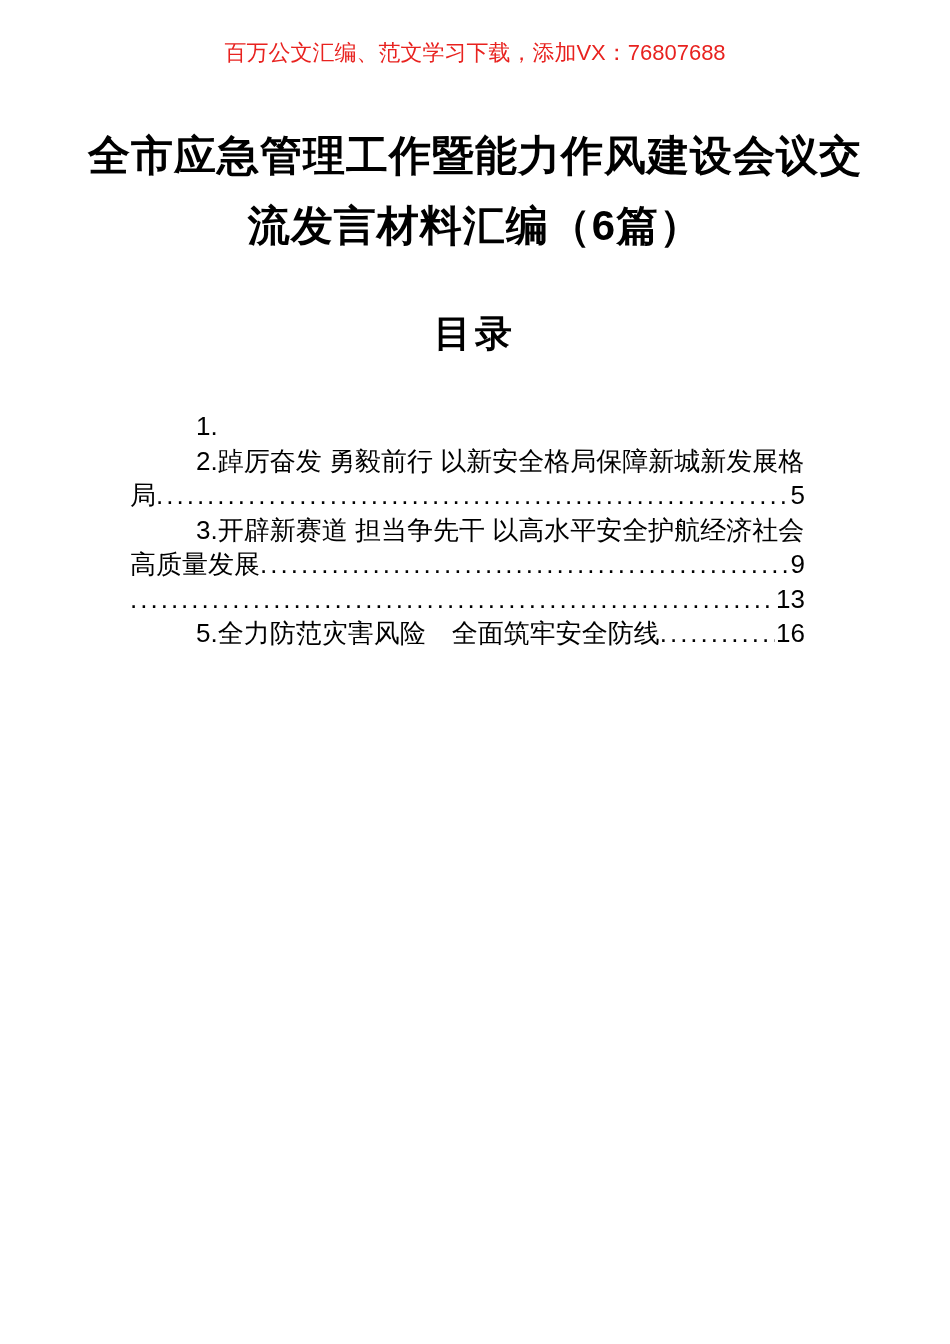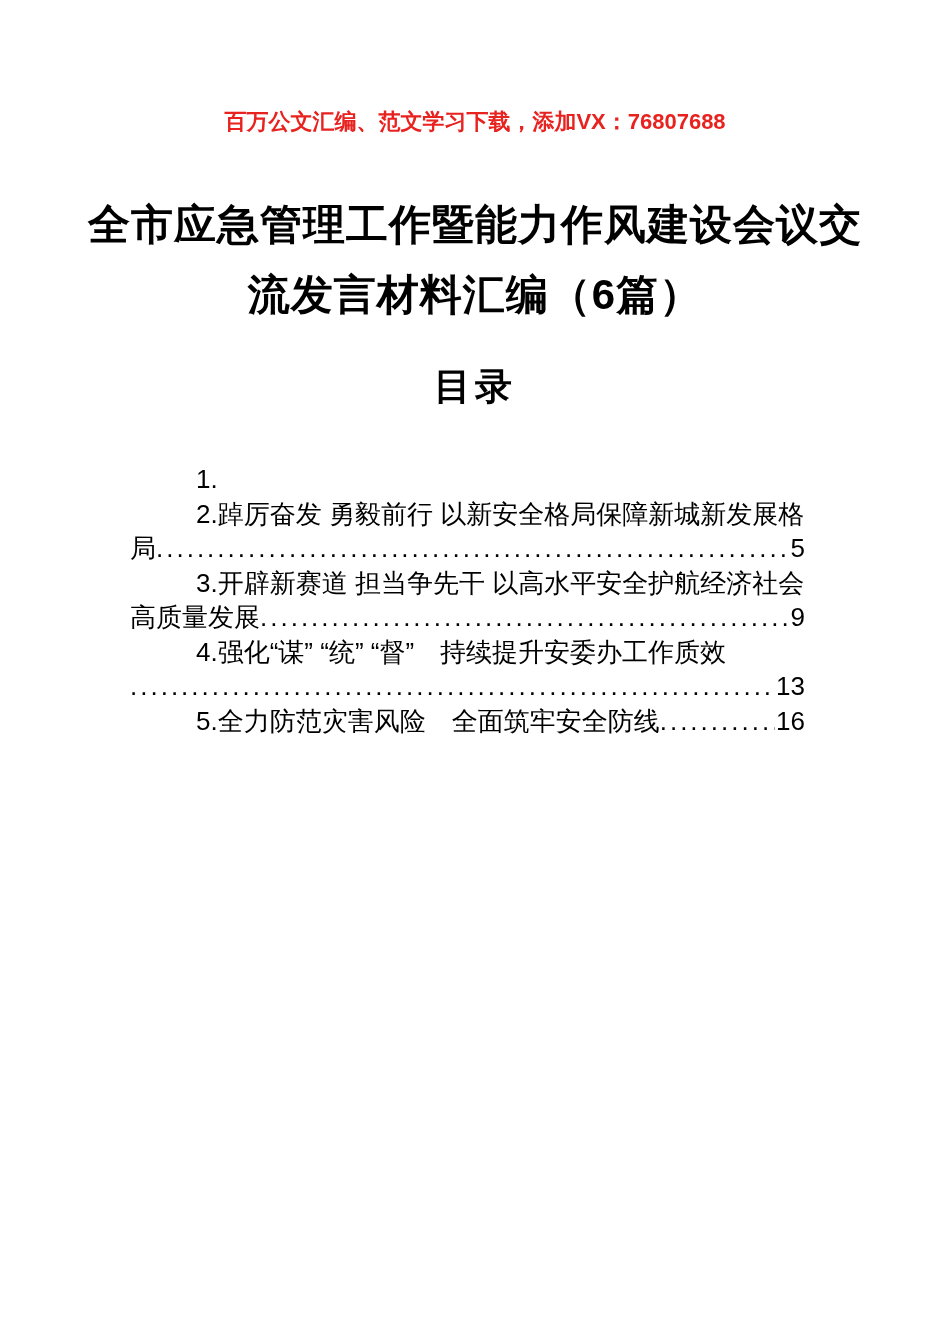--- a/index.html
+++ b/index.html
@@ -9,36 +9,36 @@
     font-family:"Liberation Sans","DejaVu Sans",sans-serif;
     color:#000;
   }
   .page {
     position:relative;
     width:950px; height:1344px;
     background:#ffffff;
     overflow:hidden;
   }
   .promo {
-    margin-top:109px;
+    margin-top:40px;
     text-align:center;
     font-size:22px;
     line-height:26px;
-    font-weight:700;
+    font-weight:400;
   }
   .doc-title {
     margin-top:55px;
     text-align:center;
     font-size:42px;
     font-weight:700;
     line-height:70px;
     letter-spacing:1px;
   }
   .toc-heading {
-    margin-top:32px;
+    margin-top:48px;
     text-align:center;
     font-size:37px;
     font-weight:700;
     line-height:50px;
     letter-spacing:4px;
   }
   .toc-list {
     margin:50px 145px 0 130px; 
     font-size:26px;
     line-height:34.5px;
@@ -88,21 +88,20 @@
     </div>
 
     <div class="toc-line indent">3.开辟新赛道 担当争先干 以高水平安全护航经济社会</div>
 
     <div class="toc-line flex">
       <span class="toc-text">高质量发展</span>
       <span class="leader"></span>
       <span class="page-num">9</span>
     </div>
 
-    <div class="toc-line indent">4.强化“谋” “统” “督”　持续提升安委办工作质效</div>
 
     <div class="toc-line flex">
       <span class="toc-text"></span>
       <span class="leader"></span>
       <span class="page-num">13</span>
     </div>
 
     <div class="toc-line flex indent">
       <span class="toc-text">5.全力防范灾害风险　全面筑牢安全防线</span>
       <span class="leader"></span>

